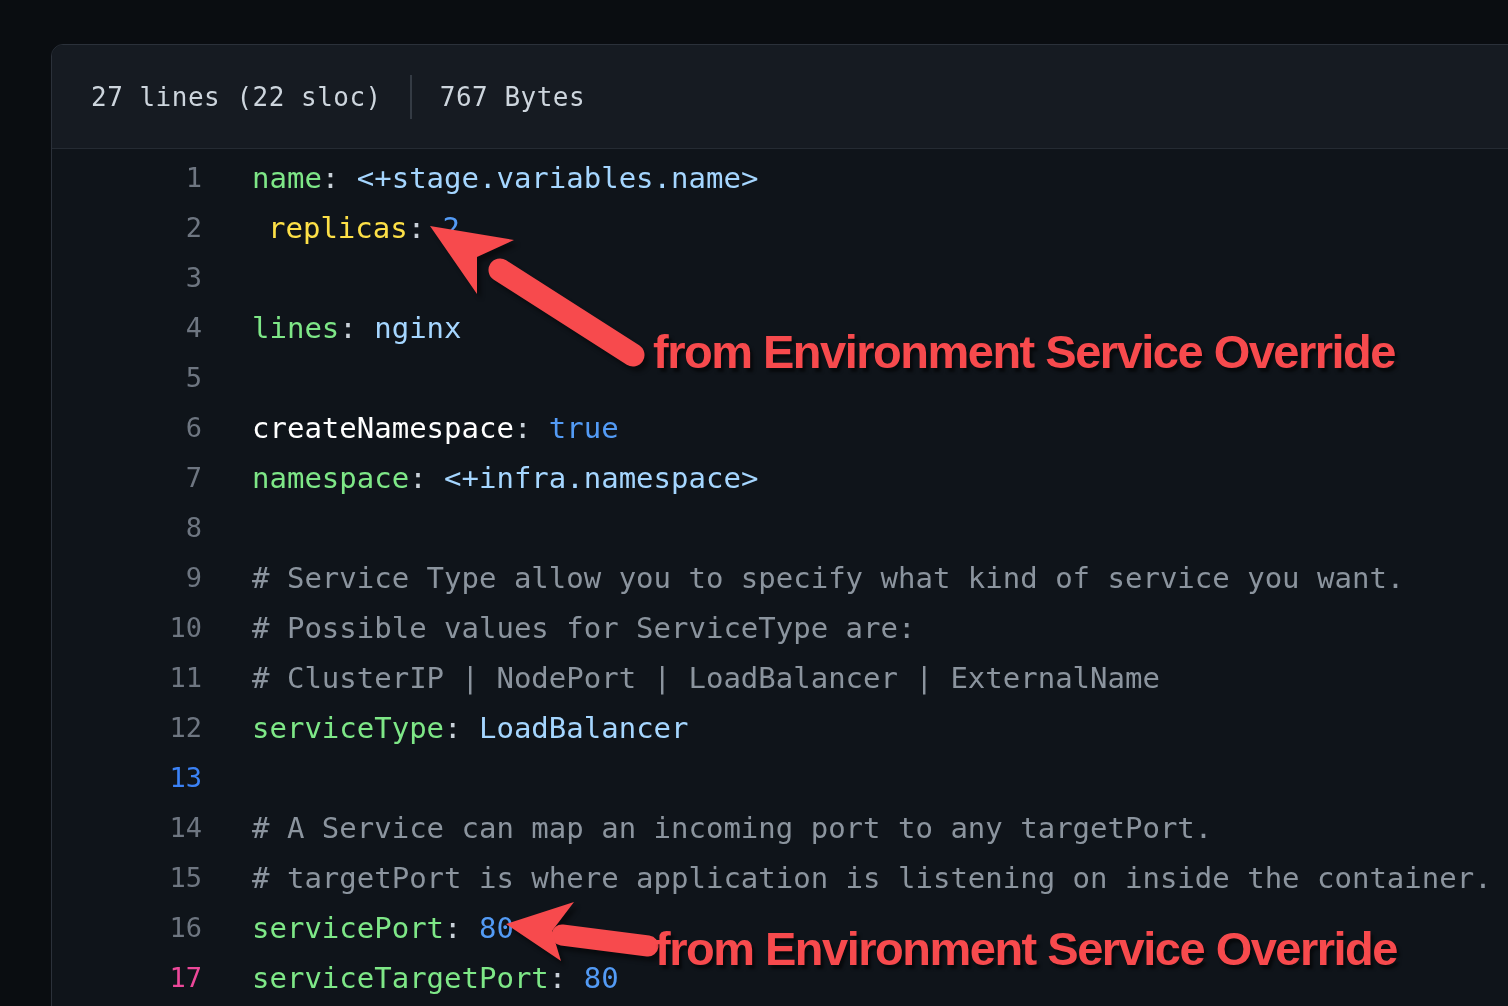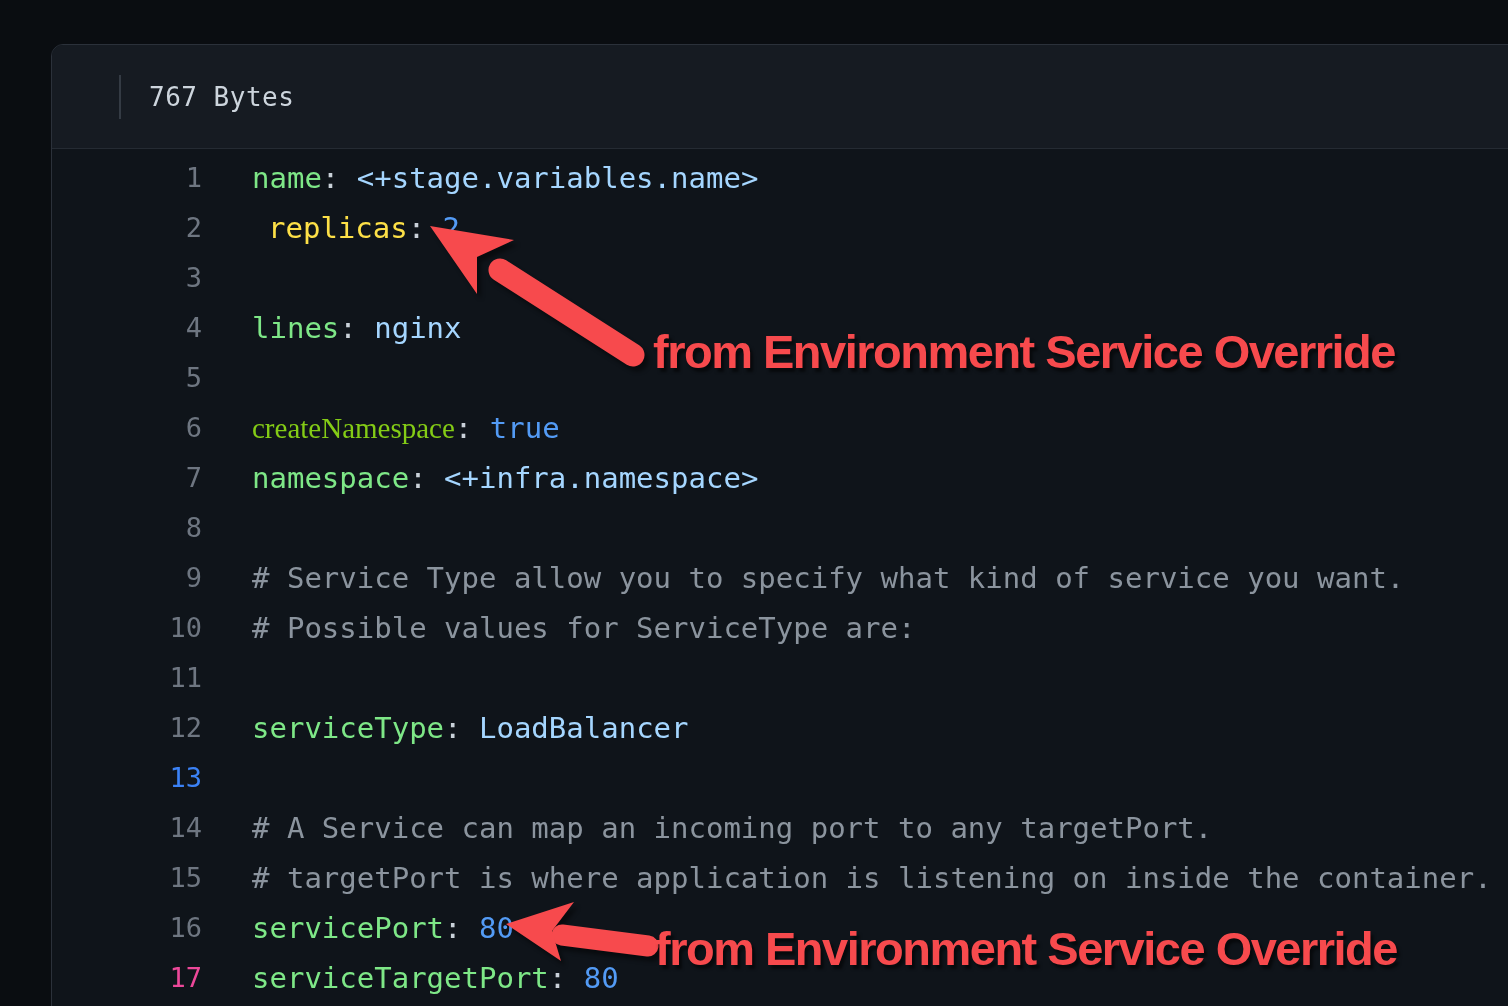--- a/index.html
+++ b/index.html
@@ -85,37 +85,38 @@
   }
 </style>
 </head>
 <body>
 
 <div class="stage">
 
   <div class="file-panel">
 
     <div class="file-header">
+      <span>27 lines (22 sloc)</span>
       <span class="vdiv"></span>
       <span>767 Bytes</span>
     </div>
 
     <div class="code-area">
 
     <div class="code-row"><span class="ln" style="color: rgb(110, 118, 129);">1</span><span class="lc"><span style="color: rgb(126, 231, 135);">name</span><span style="color: rgb(201, 209, 217);">:</span><span style="color: rgb(165, 214, 255);"> &lt;+stage.variables.name&gt;</span></span></div>
         <div class="code-row"><span class="ln" style="color: rgb(110, 118, 129);">2</span><span class="lc"><span style="color: #fde047; margin-left: 16px;">replicas</span><span style="color: rgb(201, 209, 217);">:</span><span style="color: rgb(83, 155, 245);"> 2</span></span></div>
         <div class="code-row"><span class="ln" style="color: rgb(110, 118, 129);">3</span><span class="lc"></span></div>
         <div class="code-row"><span class="ln" style="color: rgb(110, 118, 129);">4</span><span class="lc"><span style="color: rgb(126, 231, 135);">lines</span><span style="color: rgb(201, 209, 217);">:</span><span style="color: rgb(165, 214, 255);"> nginx</span></span></div>
         <div class="code-row"><span class="ln" style="color: rgb(110, 118, 129);">5</span><span class="lc"></span></div>
-        <div class="code-row"><span class="ln" style="color: rgb(110, 118, 129);">6</span><span class="lc"><span style="color: #84cc16; font-family: Liberation Serif, serif;">createNamespace</span><span style="color: rgb(201, 209, 217);">:</span><span style="color: rgb(83, 155, 245); margin-top: 9px;"> true</span></span></div>
+        <div class="code-row"><span class="ln" style="color: rgb(110, 118, 129);">6</span><span class="lc"><span style="color: #ffffff;">createNamespace</span><span style="color: rgb(201, 209, 217);">:</span><span style="color: rgb(83, 155, 245); margin-top: 9px;"> true</span></span></div>
         <div class="code-row"><span class="ln" style="color: rgb(110, 118, 129);">7</span><span class="lc"><span style="color: rgb(126, 231, 135);">namespace</span><span style="color: rgb(201, 209, 217);">:</span><span style="color: rgb(165, 214, 255);"> &lt;+infra.namespace&gt;</span></span></div>
         <div class="code-row"><span class="ln" style="color: rgb(110, 118, 129);">8</span><span class="lc"></span></div>
         <div class="code-row"><span class="ln" style="color: rgb(110, 118, 129);">9</span><span class="lc"><span style="color: rgb(139, 148, 158);"># Service Type allow you to specify what kind of service you want.</span></span></div>
         <div class="code-row"><span class="ln" style="color: rgb(110, 118, 129);">10</span><span class="lc"><span style="color: rgb(139, 148, 158);"># Possible values for ServiceType are:</span></span></div>
-        <div class="code-row"><span class="ln" style="color: rgb(110, 118, 129);">11</span></div>
+        <div class="code-row"><span class="ln" style="color: rgb(110, 118, 129);">11</span><span class="lc"><span style="color: rgb(139, 148, 158);"># ClusterIP | NodePort | LoadBalancer | ExternalName</span></span></div>
         <div class="code-row"><span class="ln" style="color: rgb(110, 118, 129);">12</span><span class="lc"><span style="color: rgb(126, 231, 135);">serviceType</span><span style="color: rgb(201, 209, 217);">:</span><span style="color: rgb(165, 214, 255);"> LoadBalancer</span></span></div>
         <div class="code-row"><span class="ln" style="color: #3b82f6;">13</span><span class="lc"></span></div>
         <div class="code-row"><span class="ln" style="color: rgb(110, 118, 129);">14</span><span class="lc"><span style="color: rgb(139, 148, 158);"># A Service can map an incoming port to any targetPort.</span></span></div>
         <div class="code-row"><span class="ln" style="color: rgb(110, 118, 129);">15</span><span class="lc"><span style="color: rgb(139, 148, 158);"># targetPort is where application is listening on inside the container.</span></span></div>
         <div class="code-row"><span class="ln" style="color: rgb(110, 118, 129);">16</span><span class="lc"><span style="color: rgb(126, 231, 135); margin-top: 8px;">servicePort</span><span style="color: rgb(201, 209, 217);">:</span><span style="color: rgb(83, 155, 245);"> 80</span></span></div>
         <div class="code-row"><span class="ln" style="color: #ec4899;">17</span><span class="lc"><span style="color: rgb(126, 231, 135);">serviceTargetPort</span><span style="color: rgb(201, 209, 217);">:</span><span style="color: rgb(83, 155, 245);"> 80</span></span></div>
       </div>
 
   </div>
 

